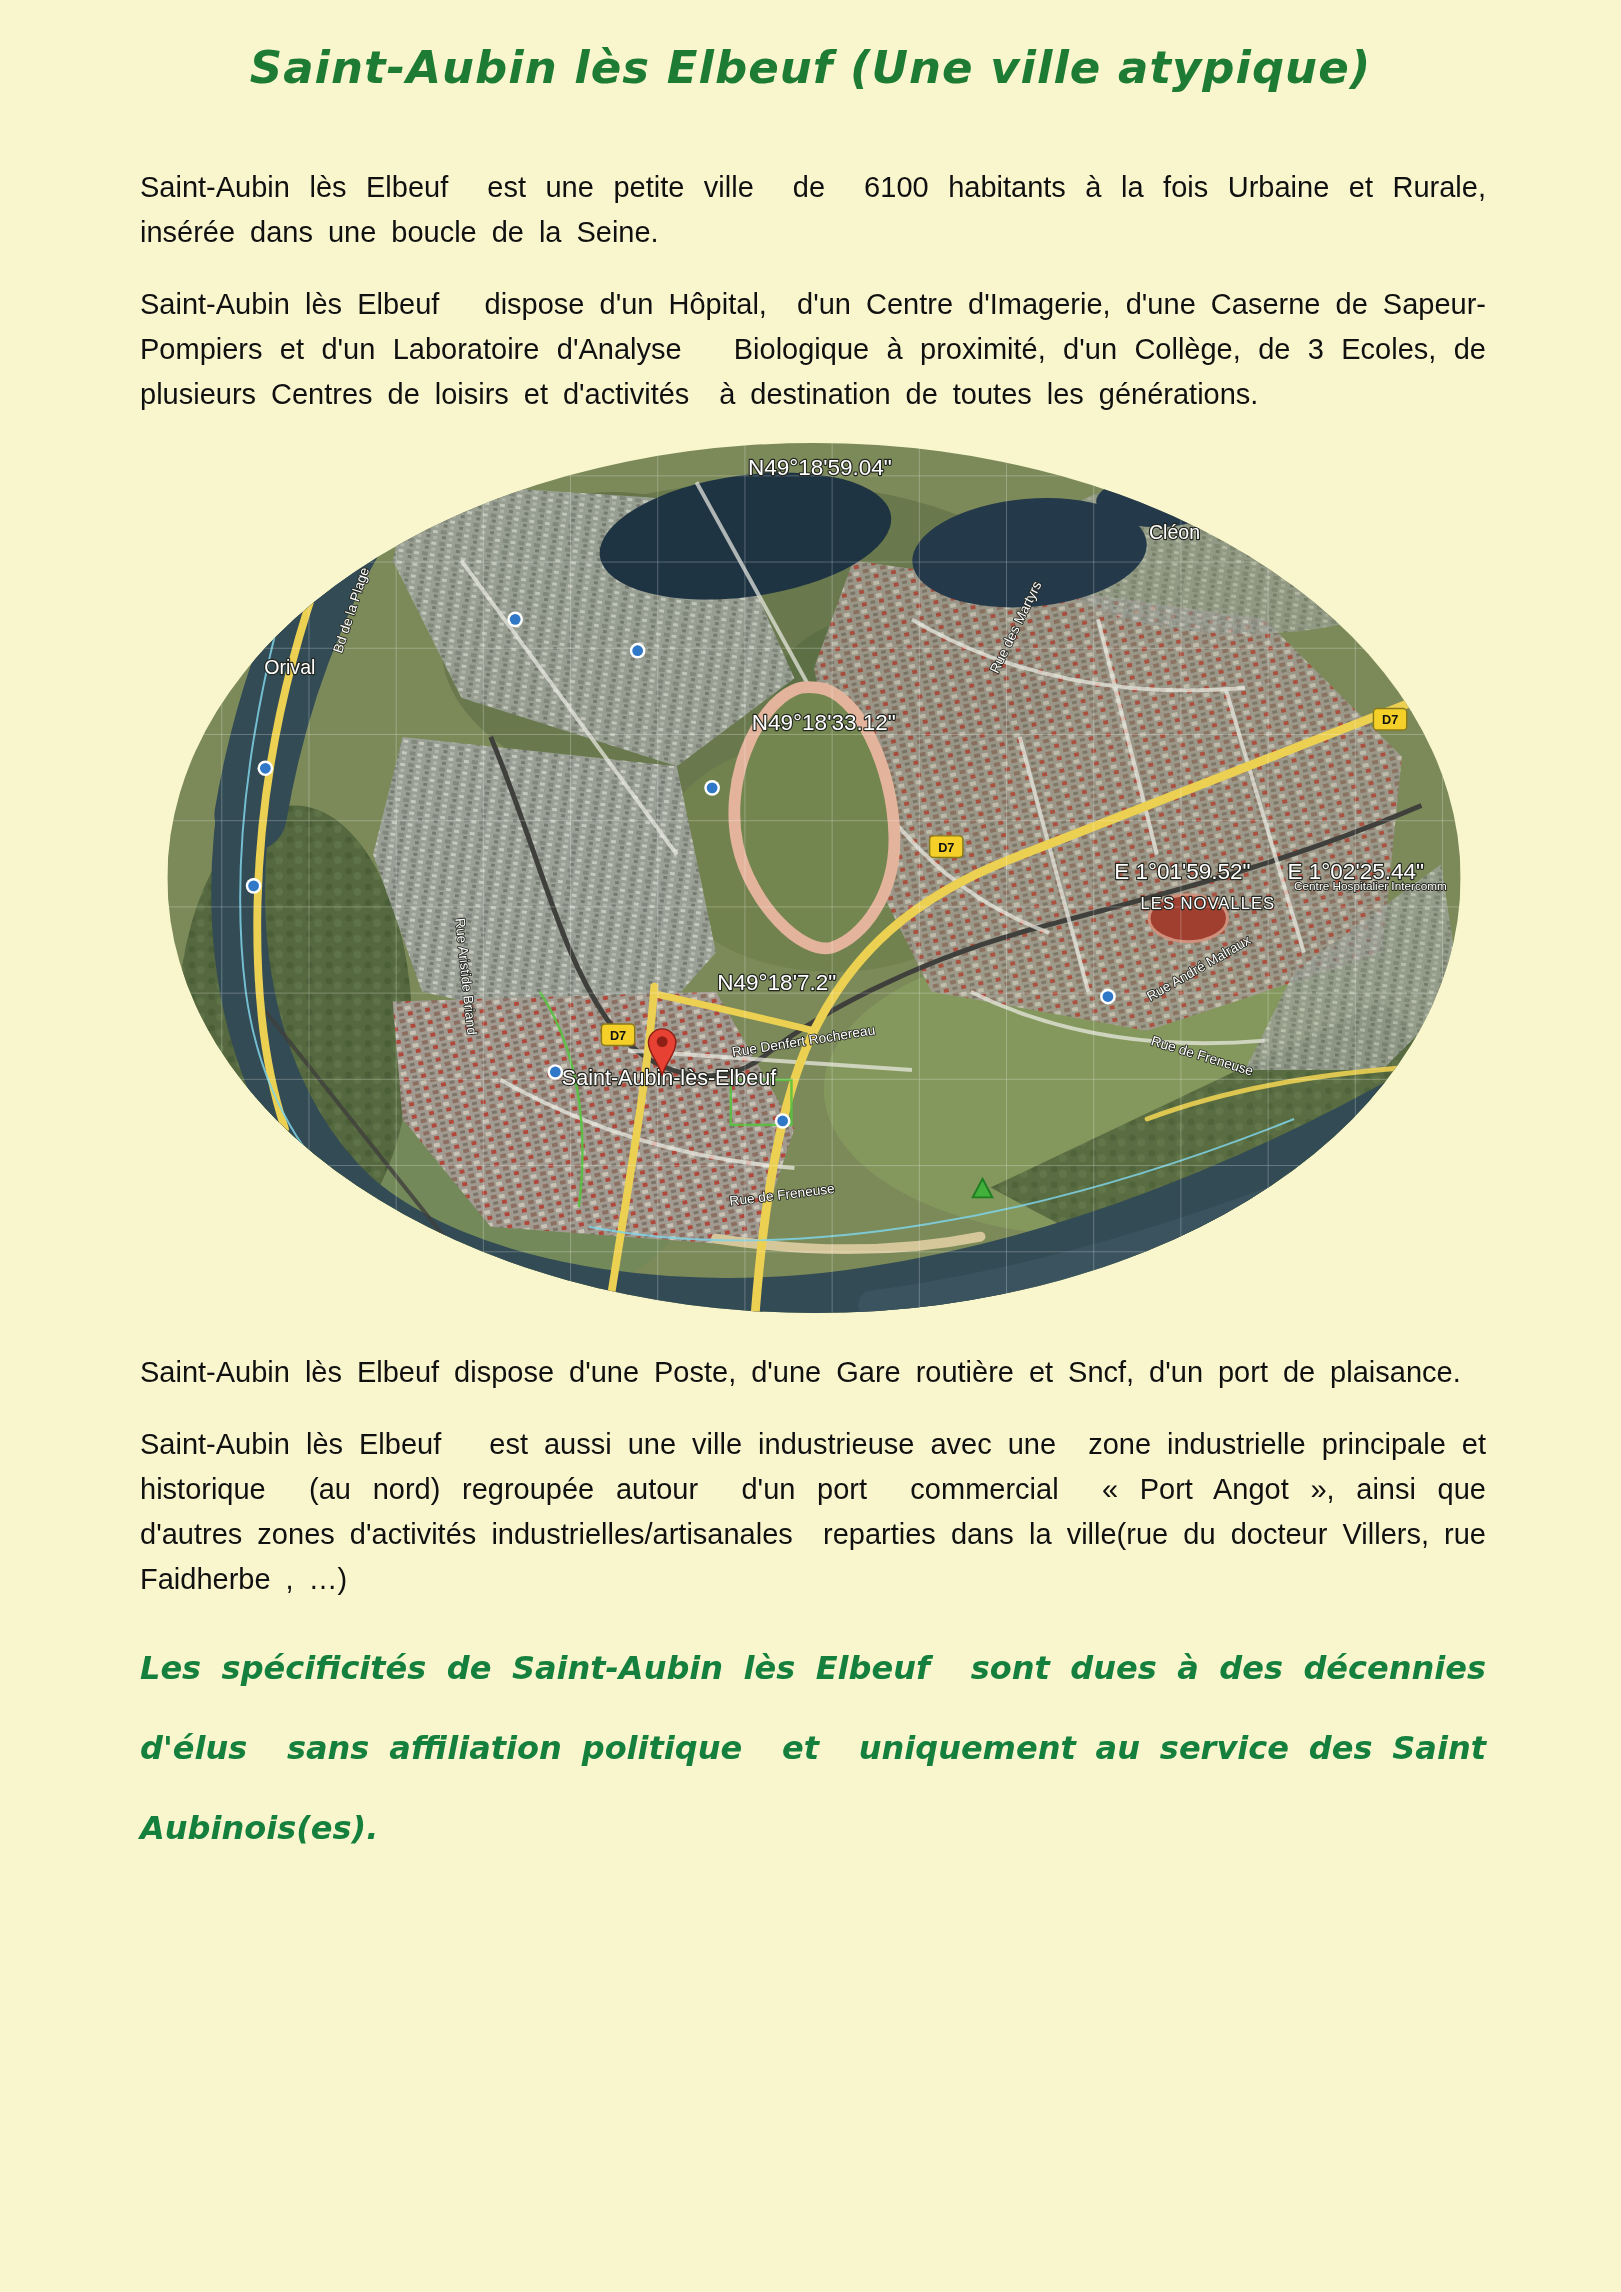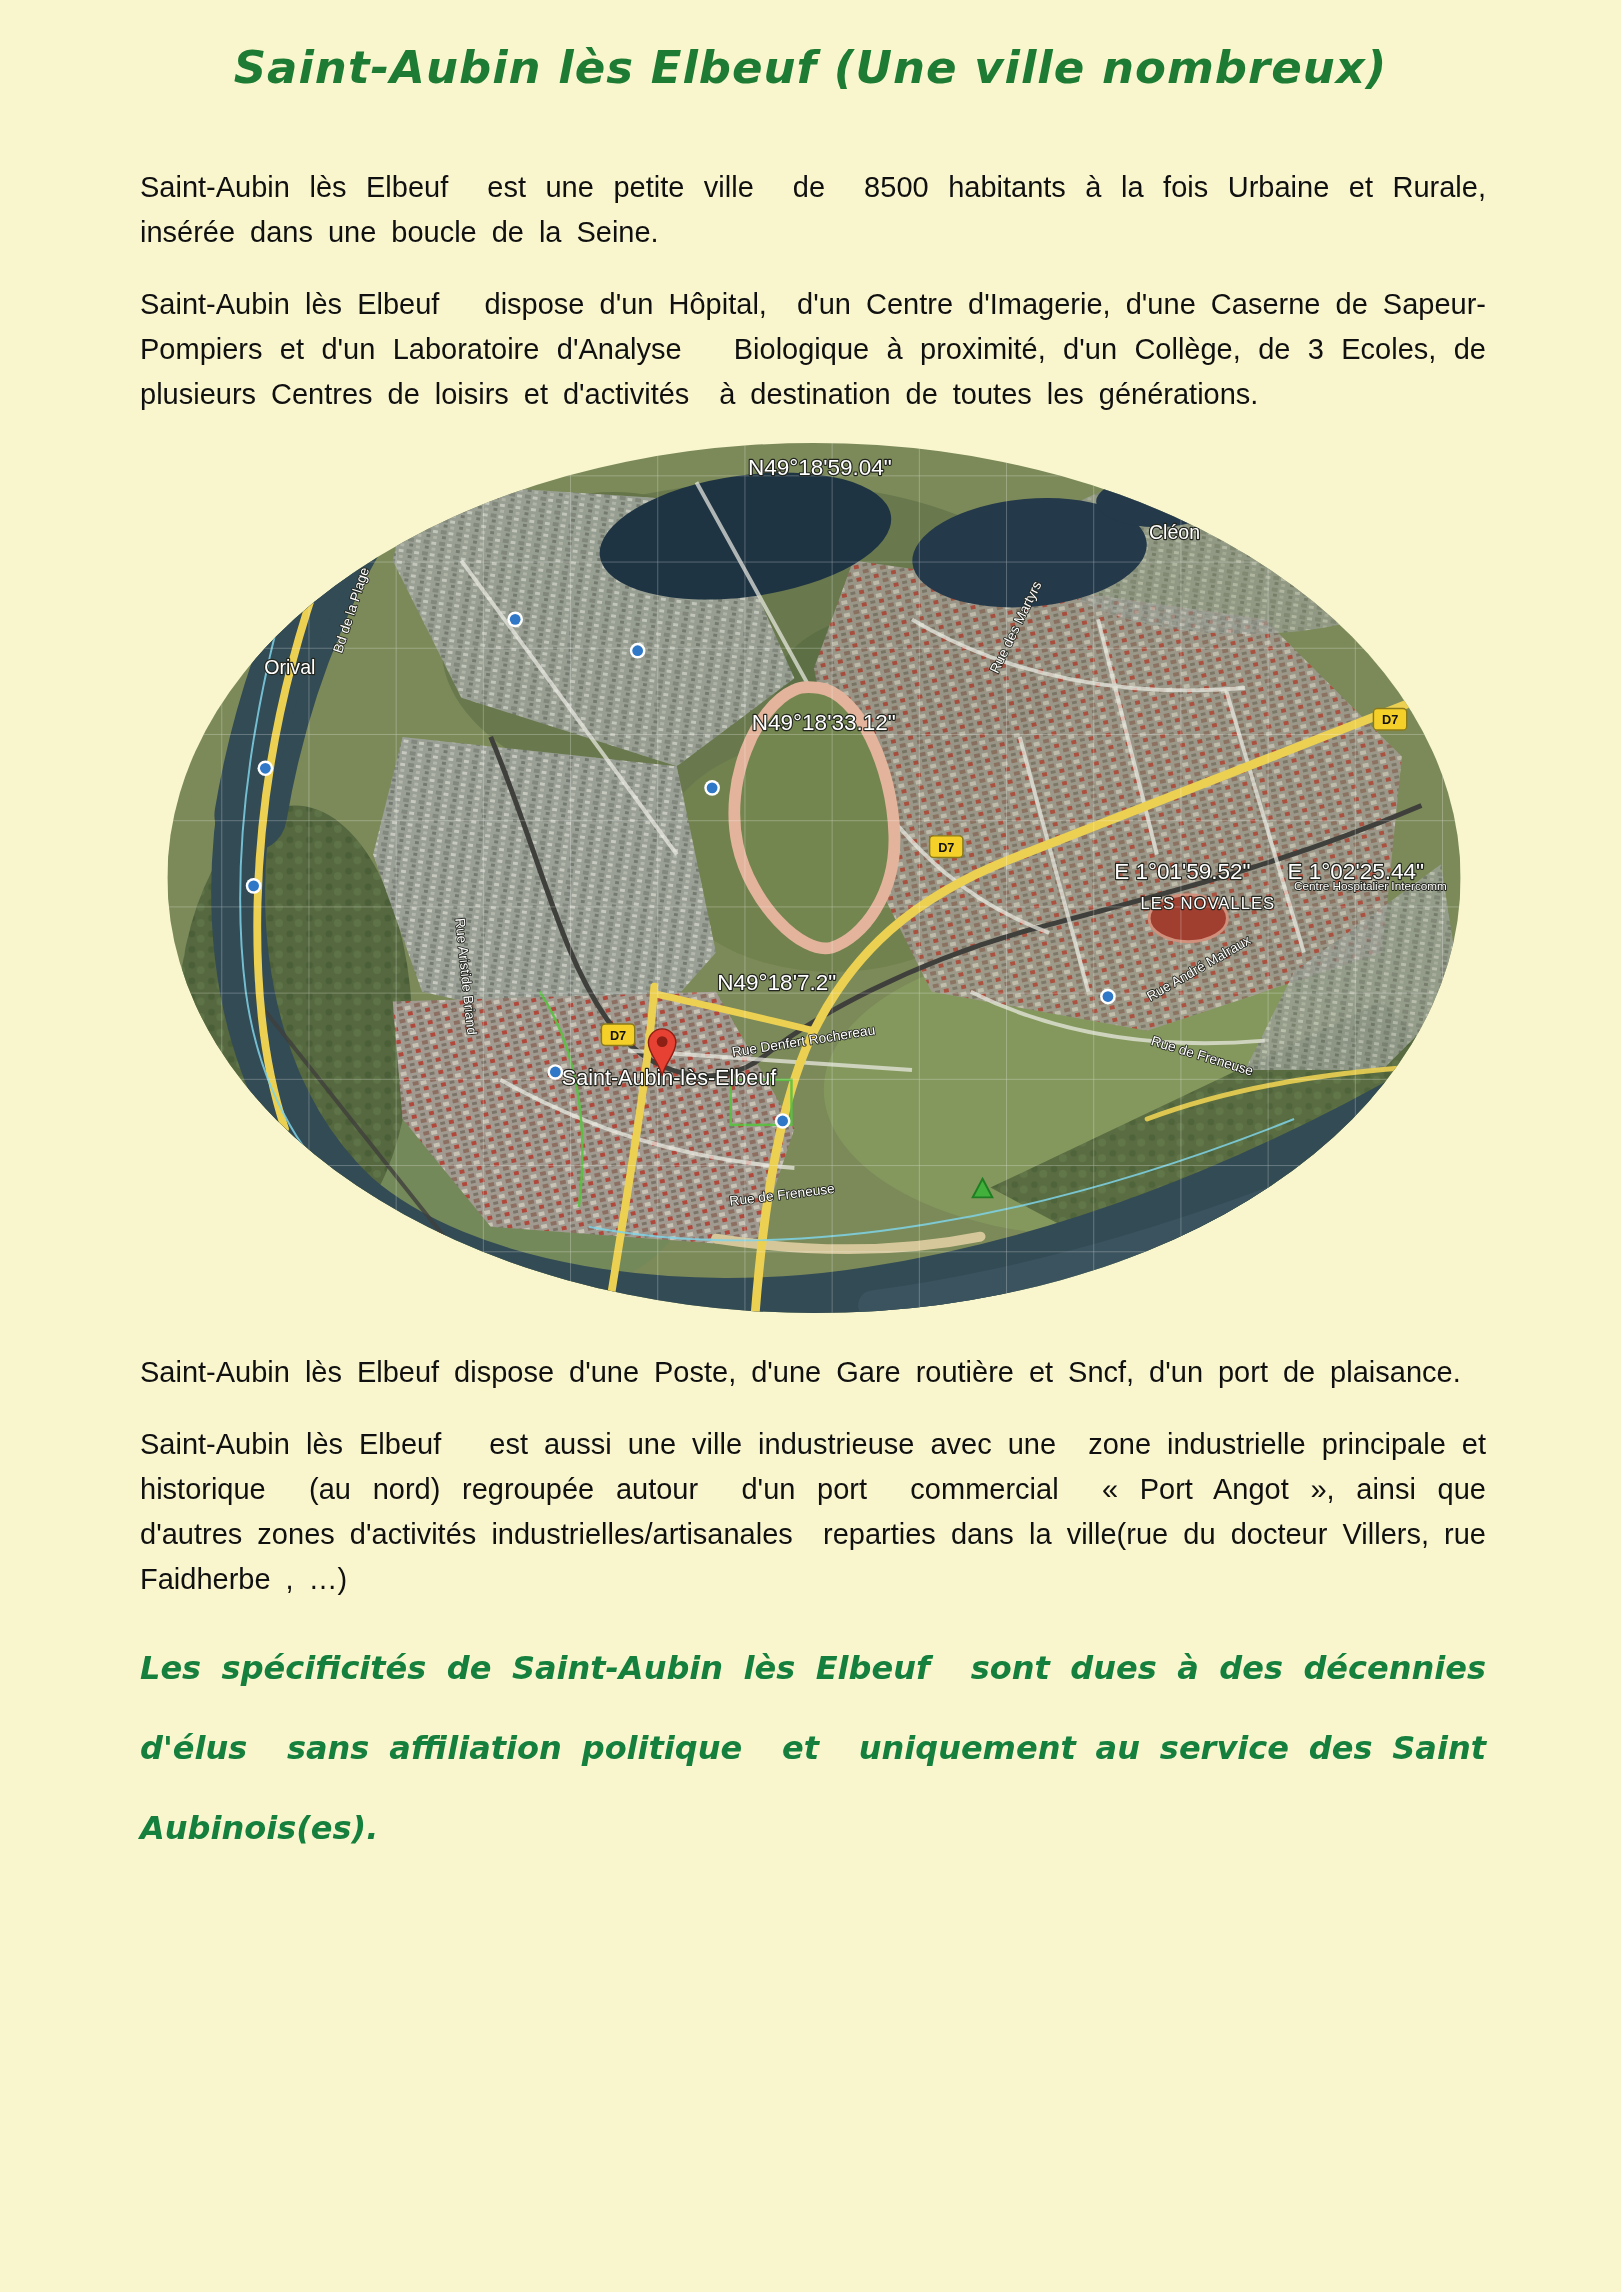--- a/index.html
+++ b/index.html
@@ -65,24 +65,24 @@
   .mstreet{font-size:14px;stroke-width:1.8px;}
   .d7txt{
     fill:#111;font-size:13px;font-weight:bold;
     font-family:"Liberation Sans", sans-serif;text-anchor:middle;
   }
 </style>
 </head>
 <body>
 
 <div class="page">
-  <h1 class="title">Saint-Aubin lès Elbeuf  (Une ville nombreux)</h1>
+  <h1 class="title">Saint-Aubin lès Elbeuf  (Une ville atypique)</h1>
 
   <div class="content">
-    <p class="body">Saint-Aubin lès Elbeuf  est une petite ville  de  8500 habitants à la fois Urbaine et Rurale, insérée dans une boucle de la Seine.</p>
+    <p class="body">Saint-Aubin lès Elbeuf  est une petite ville  de  6100 habitants à la fois Urbaine et Rurale, insérée dans une boucle de la Seine.</p>
     <p class="body">Saint-Aubin lès Elbeuf   dispose d'un Hôpital,  d'un Centre d'Imagerie, d'une Caserne de Sapeur-Pompiers et d'un Laboratoire d'Analyse   Biologique à proximité, d'un Collège, de 3 Ecoles, de  plusieurs Centres de loisirs et d'activités  à destination de toutes les générations.</p>
 
     <div class="map-wrap">
       <svg width="1294" height="870" viewBox="0 0 1320 888">
         <defs>
           <clipPath id="mapClip">
               <ellipse cx="660" cy="444" rx="660" ry="444"></ellipse>
             </clipPath>
           <pattern id="urbA" width="16" height="12" patternUnits="userSpaceOnUse" patternTransform="rotate(8)">
             <rect width="16" height="12" fill="#9aa096"></rect>

